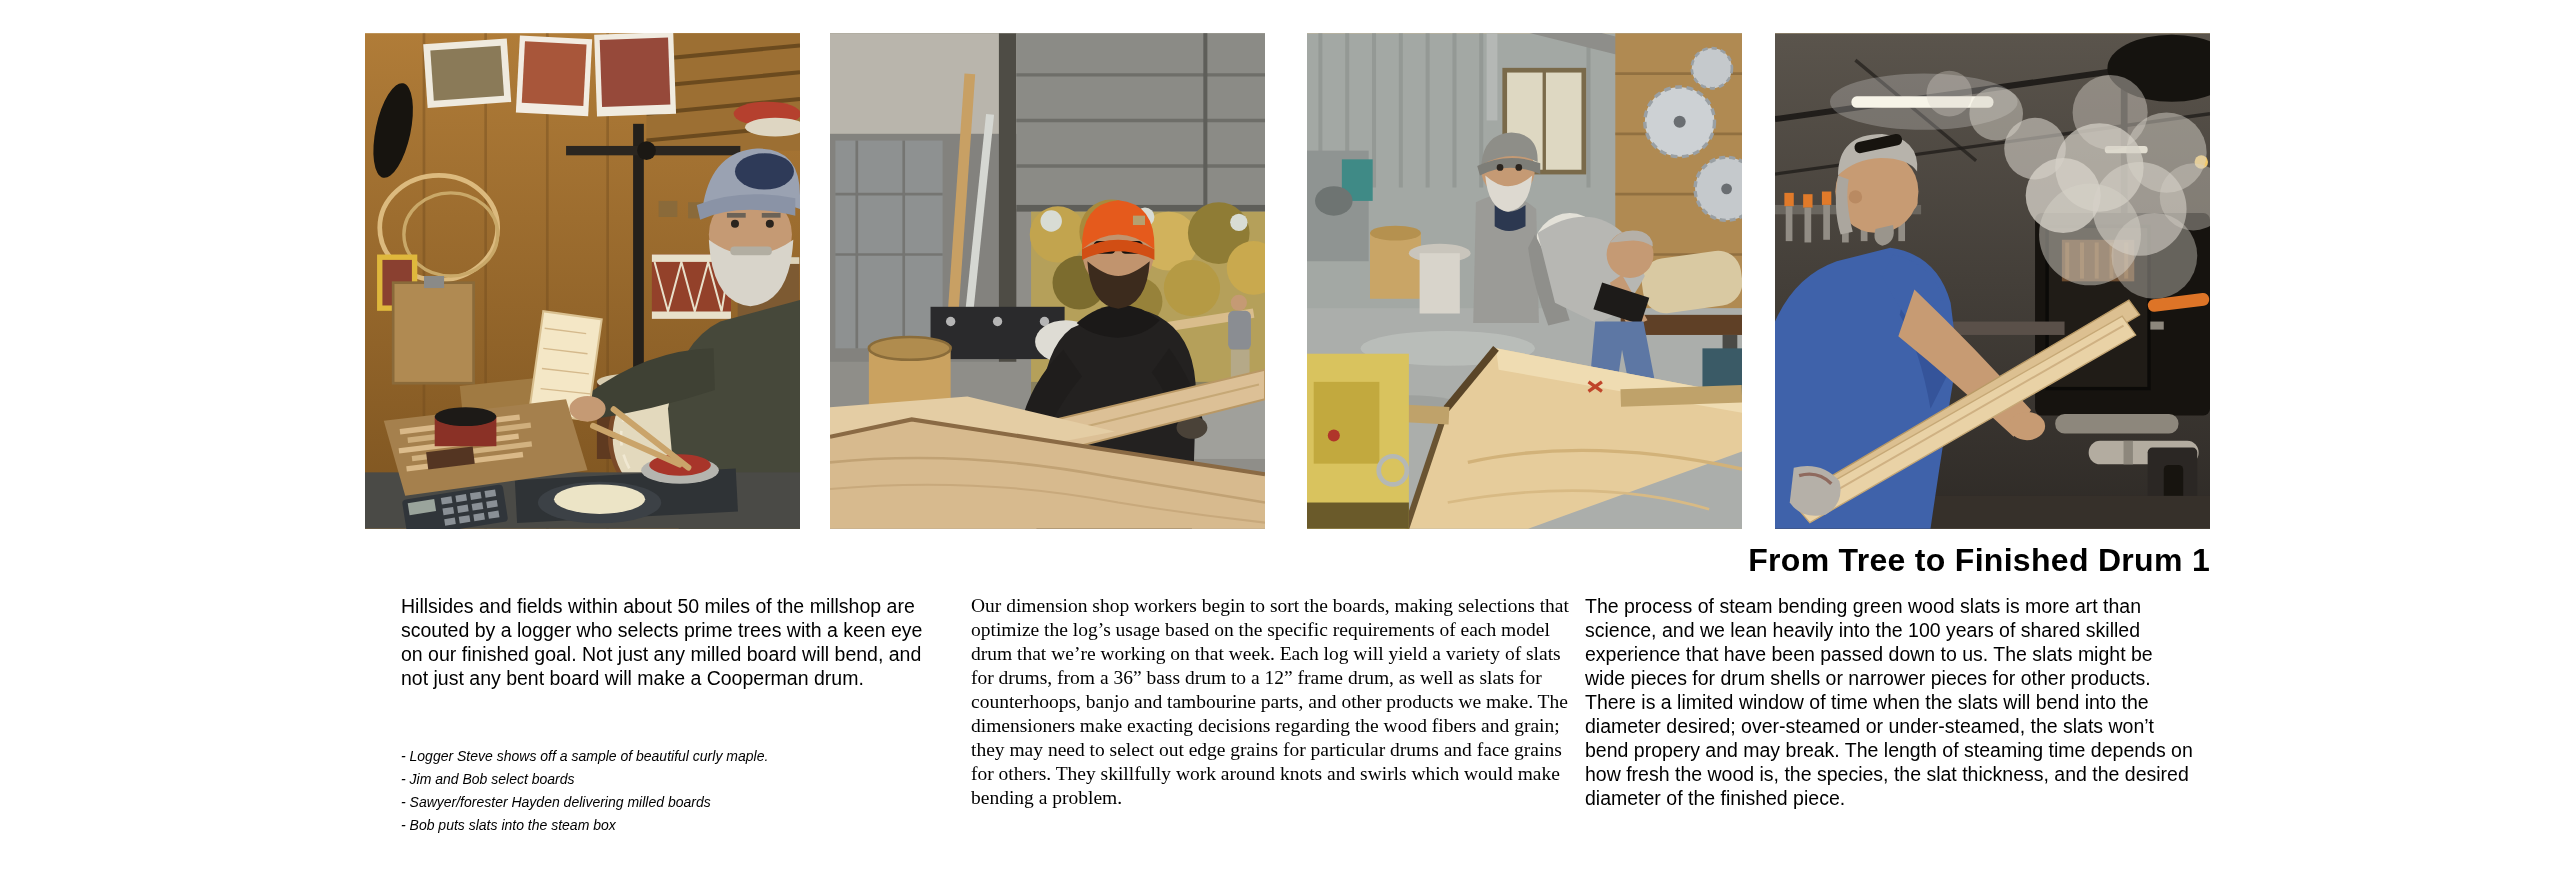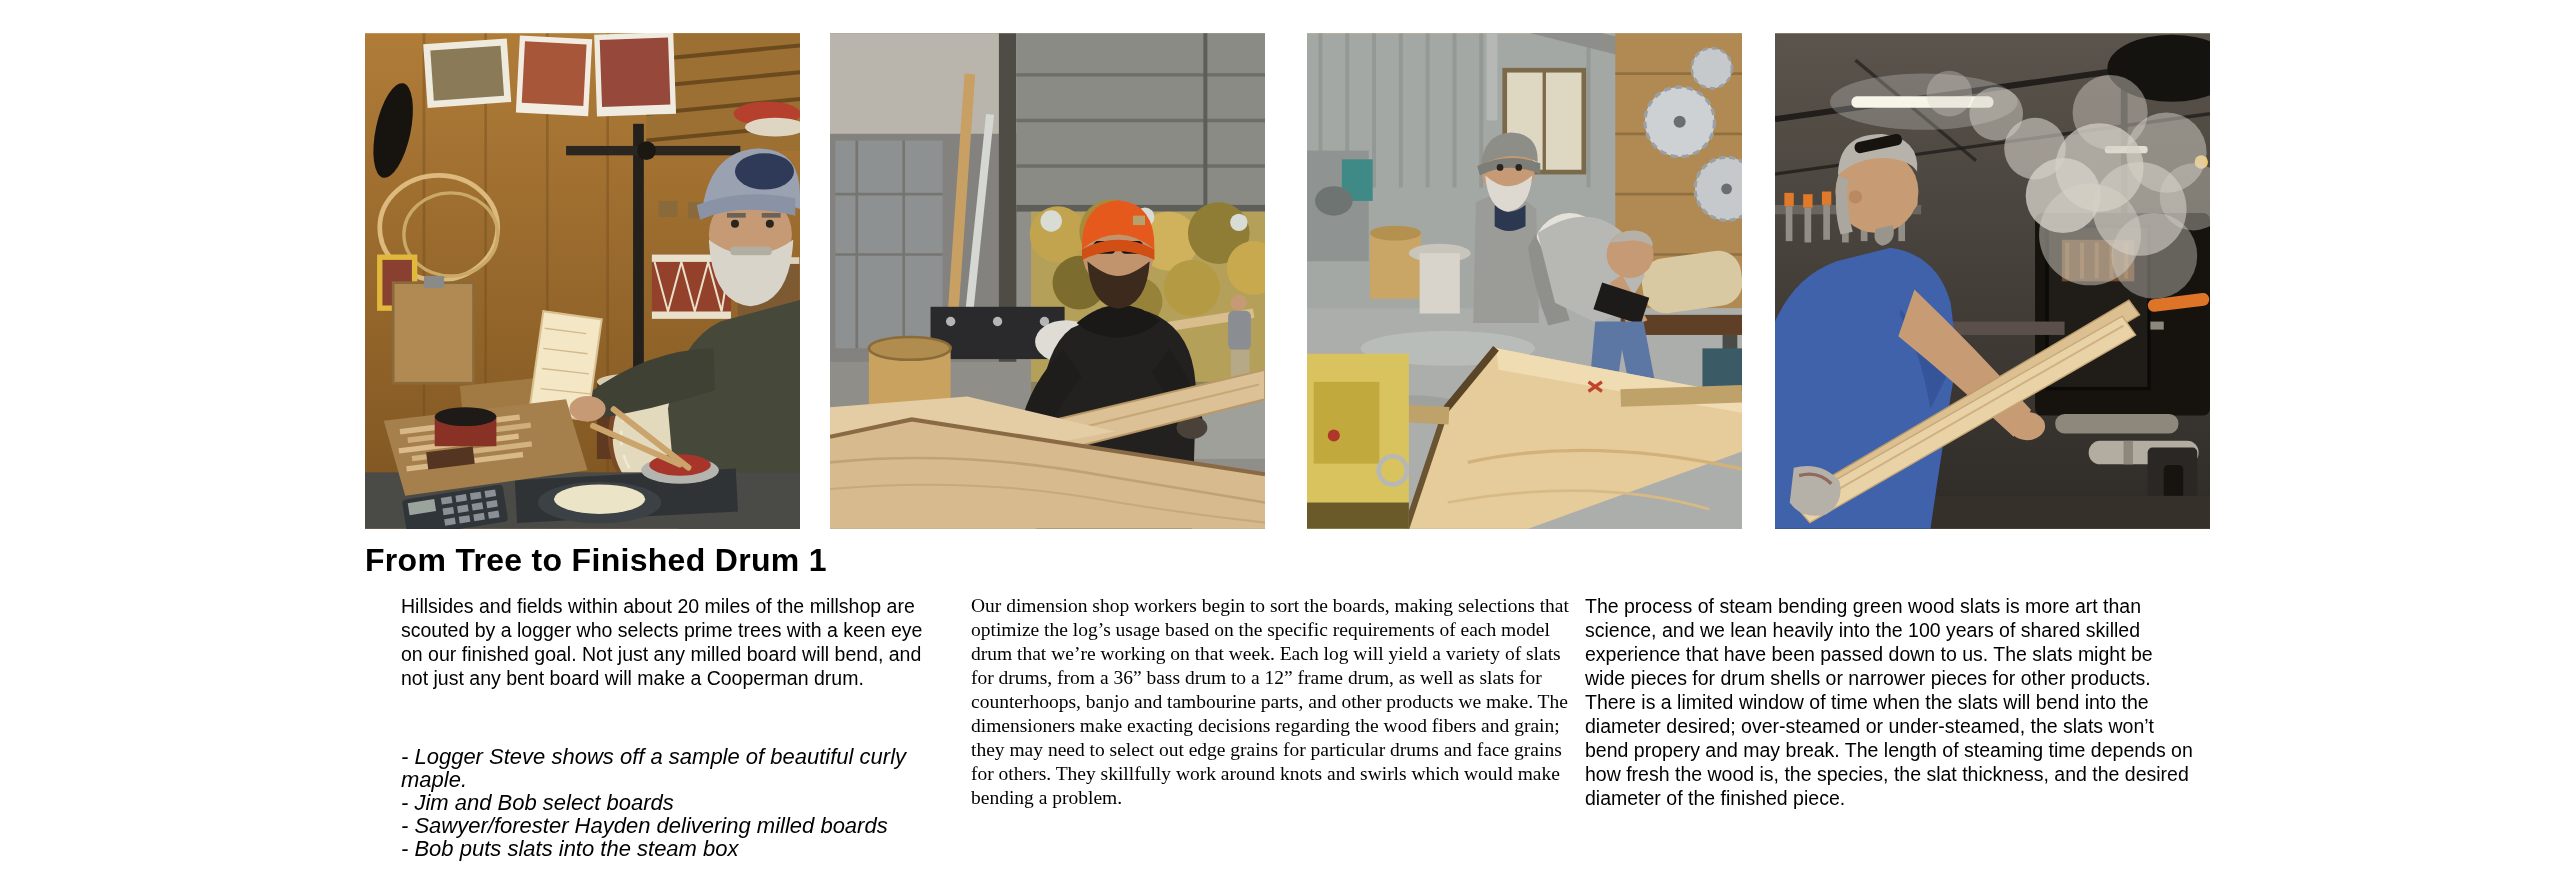--- a/index.html
+++ b/index.html
@@ -25,42 +25,42 @@
   #photo-1{left:365px;}
   #photo-2{left:830px;}
   #photo-3{left:1307px;}
   #photo-4{left:1775px;}
   .page-title{
     position:absolute;
     left:365px;
     top:541px;
     width:1845px;
     margin:0;
-    text-align:left;
+    text-align:right;
     font-size:32px;
     line-height:38px;
     font-weight:bold;
     letter-spacing:0.3px;
   }
   .col{
     position:absolute;
     top:594px;
     font-size:19.5px;
     line-height:24px;
   }
   .col p{margin:0;}
   #col-1{left:401px;width:547px;}
   #col-2{left:971px;width:605px;font-family:Liberation Serif, serif;}
   #col-3{left:1585px;width:608px;}
   .caption-list{
     margin:55px 0 0 0;
     padding:0;
     list-style:none;
     font-style:italic;
-    font-size:22px;
+    font-size:14px;
     line-height:23px;
   }
   .caption-list li{margin:0;padding:0;}
 </style>
 </head>
 <body>
 
 <div class="page">
 
   <figure class="photo" id="photo-1" aria-label="Logger Steve in the drum workshop showing off a sample of curly maple">
@@ -486,21 +486,21 @@
 
       <ellipse cx="376" cy="586" rx="27" ry="21" fill="#c79b73"></ellipse>
       <path d="M28,648 Q70,638 96,668 Q104,700 76,718 Q40,726 22,700 Z" fill="#b5b0a8"></path>
       <path d="M36,660 Q64,652 84,672" stroke="#8f6a5e" stroke-width="5" fill="none"></path>
     </svg>
   </figure>
 
   <h1 class="page-title">From Tree to Finished Drum 1</h1>
 
   <div class="col" id="col-1">
-    <p>Hillsides and fields within about 20 miles of the millshop are scouted by a logger who selects prime trees with a keen eye on our finished goal. Not just any milled board will bend, and not just any bent board will make a Cooperman drum.</p>
+    <p>Hillsides and fields within about 50 miles of the millshop are scouted by a logger who selects prime trees with a keen eye on our finished goal. Not just any milled board will bend, and not just any bent board will make a Cooperman drum.</p>
     <ul class="caption-list">
       <li>-  Logger Steve shows off a sample of beautiful curly maple.</li>
       <li>- Jim and Bob select boards</li>
       <li>- Sawyer/forester Hayden delivering milled boards</li>
       <li>- Bob puts slats into the steam box</li>
     </ul>
   </div>
 
   <div class="col" id="col-2">
     <p>Our dimension shop workers begin to sort the boards, making selections that optimize the log’s usage based on the specific requirements of each model drum that we’re working on that week. Each log will yield a variety of slats for drums, from a 36” bass drum to a 12” frame drum, as well as slats for counterhoops, banjo and tambourine parts, and other products we make. The dimensioners make exacting decisions regarding the wood fibers and grain; they may need to select out edge grains for particular drums and face grains for others. They skillfully work around knots and swirls which would make bending a problem.</p>

